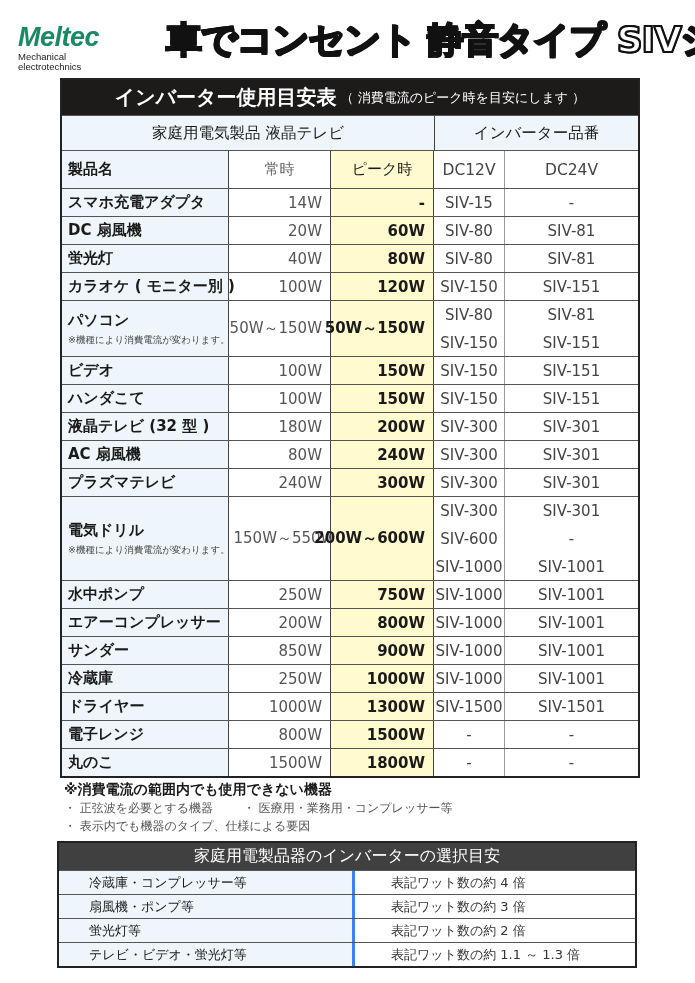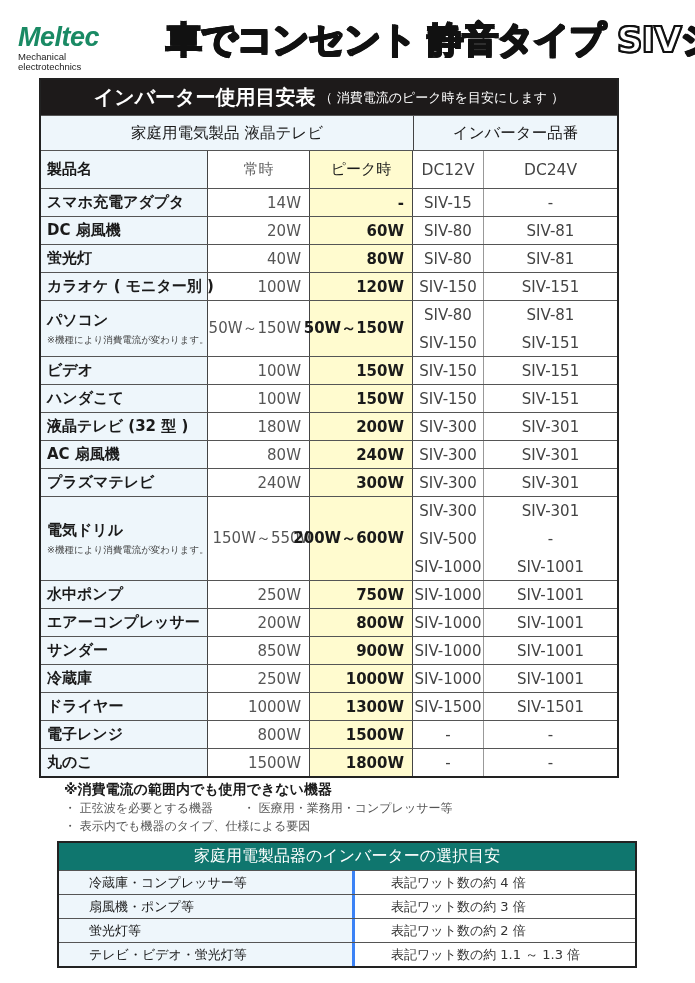--- a/index.html
+++ b/index.html
@@ -12,21 +12,21 @@
   .logo-sub { font-family: "Liberation Sans", sans-serif; font-size: 9.5px; line-height: 10px; color: #222; margin-top: 2px; }
   .main-title {
     position: absolute; left: 166px; top: 14px; width: 520px; height: 52px;
     font-size: 36px; font-weight: bold; color: #ffffff; line-height: 52px; white-space: nowrap;
     letter-spacing: -1px;
     -webkit-text-stroke: 2px #111;
     text-shadow: 1px 1px 0 #111, -1px -1px 0 #111, 1px -1px 0 #111, -1px 1px 0 #111;
   }
 
   
-  .tbl { position: absolute; left: 39px; top: 78px; width: 580px; border: 2px solid #222; }
+  .tbl { position: absolute; left: 60px; top: 78px; width: 580px; border: 2px solid #222; }
   .tbl-title { height: 35px; background: #1d1a1a; color: #fff; display: flex; align-items: center; justify-content: center; white-space: nowrap; }
   .tbl-title .big { font-size: 20px; font-weight: bold; }
   .tbl-title .small { font-size: 13px; margin-left: 4px; }
   .row { display: flex; border-top: 1px solid #555; }
   .cell { display: flex; align-items: center; font-size: 15px; white-space: nowrap; }
   .c-name { width: 167px; background: #eef6fb; padding-left: 6px; font-weight: bold; border-right: 1px solid #444; flex-direction: column; align-items: flex-start; justify-content: center; }
   .c-norm { width: 102px; justify-content: flex-end; padding-right: 8px; color: #555; border-right: 1px solid #444; }
   .c-peak { width: 103px; background: #fffbcf; justify-content: flex-end; padding-right: 8px; font-weight: bold; border-right: 1px solid #444; }
   .c-d12 { width: 71px; justify-content: center; color: #444; border-right: 1px solid #999; flex-direction: column; }
   .c-d24 { flex: 1; justify-content: center; color: #444; flex-direction: column; }
@@ -51,21 +51,21 @@
   .r2 .c-norm { justify-content: flex-end; }
 
   
   .notes { position: absolute; left: 64px; top: 779px; width: 580px; }
   .notes .n-head { font-size: 14px; font-weight: bold; color: #1a1a1a; height: 20px; line-height: 20px; }
   .notes .n-line { font-size: 12px; color: #555; height: 18px; line-height: 18px; white-space: nowrap; }
   .notes .gap { display: inline-block; width: 30px; }
 
   
   .tbl2 { position: absolute; left: 57px; top: 841px; width: 580px; border: 2px solid #222; }
-  .tbl2-title { height: 27px; background: #0f766e; color: #fff; font-size: 16px; display: flex; align-items: center; justify-content: center; }
+  .tbl2-title { height: 27px; background: #404040; color: #fff; font-size: 16px; display: flex; align-items: center; justify-content: center; }
   .tbl2 .row { height: 24px; border-top: 1px solid #555; }
   .tbl2 .l { width: 296px; background: #eef6fb; border-right: 3px solid #3b82f6; padding-left: 30px; font-size: 13px; display: flex; align-items: center; }
   .tbl2 .r { flex: 1; padding-left: 36px; font-size: 13px; color: #333; display: flex; align-items: center; }
 </style>
 </head>
 <body>
 
 <div class="logo">
   <div class="logo-mark">Meltec</div>
   <div class="logo-sub">Mechanical</div>
@@ -225,21 +225,21 @@
       </div>
       <div class="row r3">
         <div class="cell c-name">
           <span>電気ドリル</span>
           <span class="note">※機種により消費電流が変わります。</span>
         </div>
         <div class="cell c-norm">150W～550W</div>
         <div class="cell c-peak">200W～600W</div>
         <div class="cell c-d12">
           <span>SIV-300</span>
-          <span>SIV-500</span>
+          <span>SIV-600</span>
           <span>SIV-1000</span>
         </div>
         <div class="cell c-d24">
           <span>SIV-301</span>
           <span>-</span>
           <span>SIV-1001</span>
         </div>
       </div>
       <div class="row r1">
         <div class="cell c-name">

